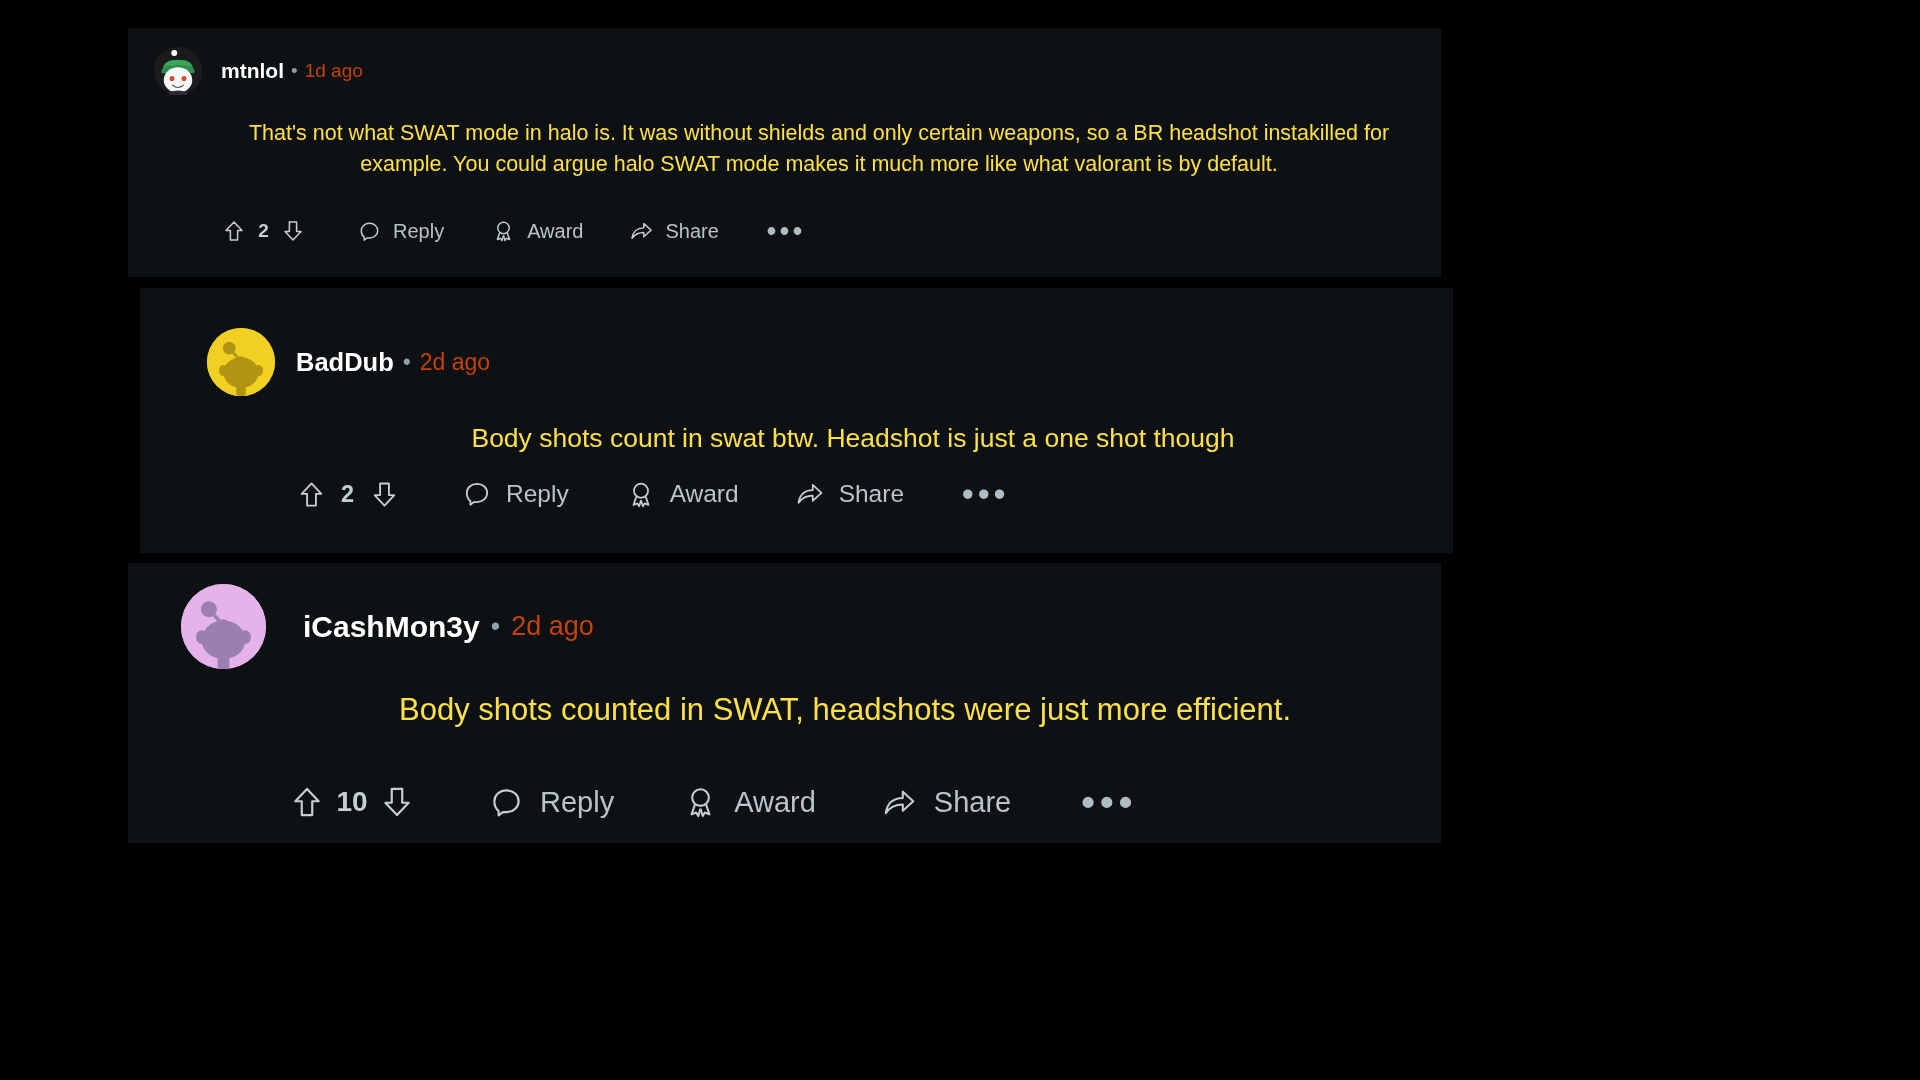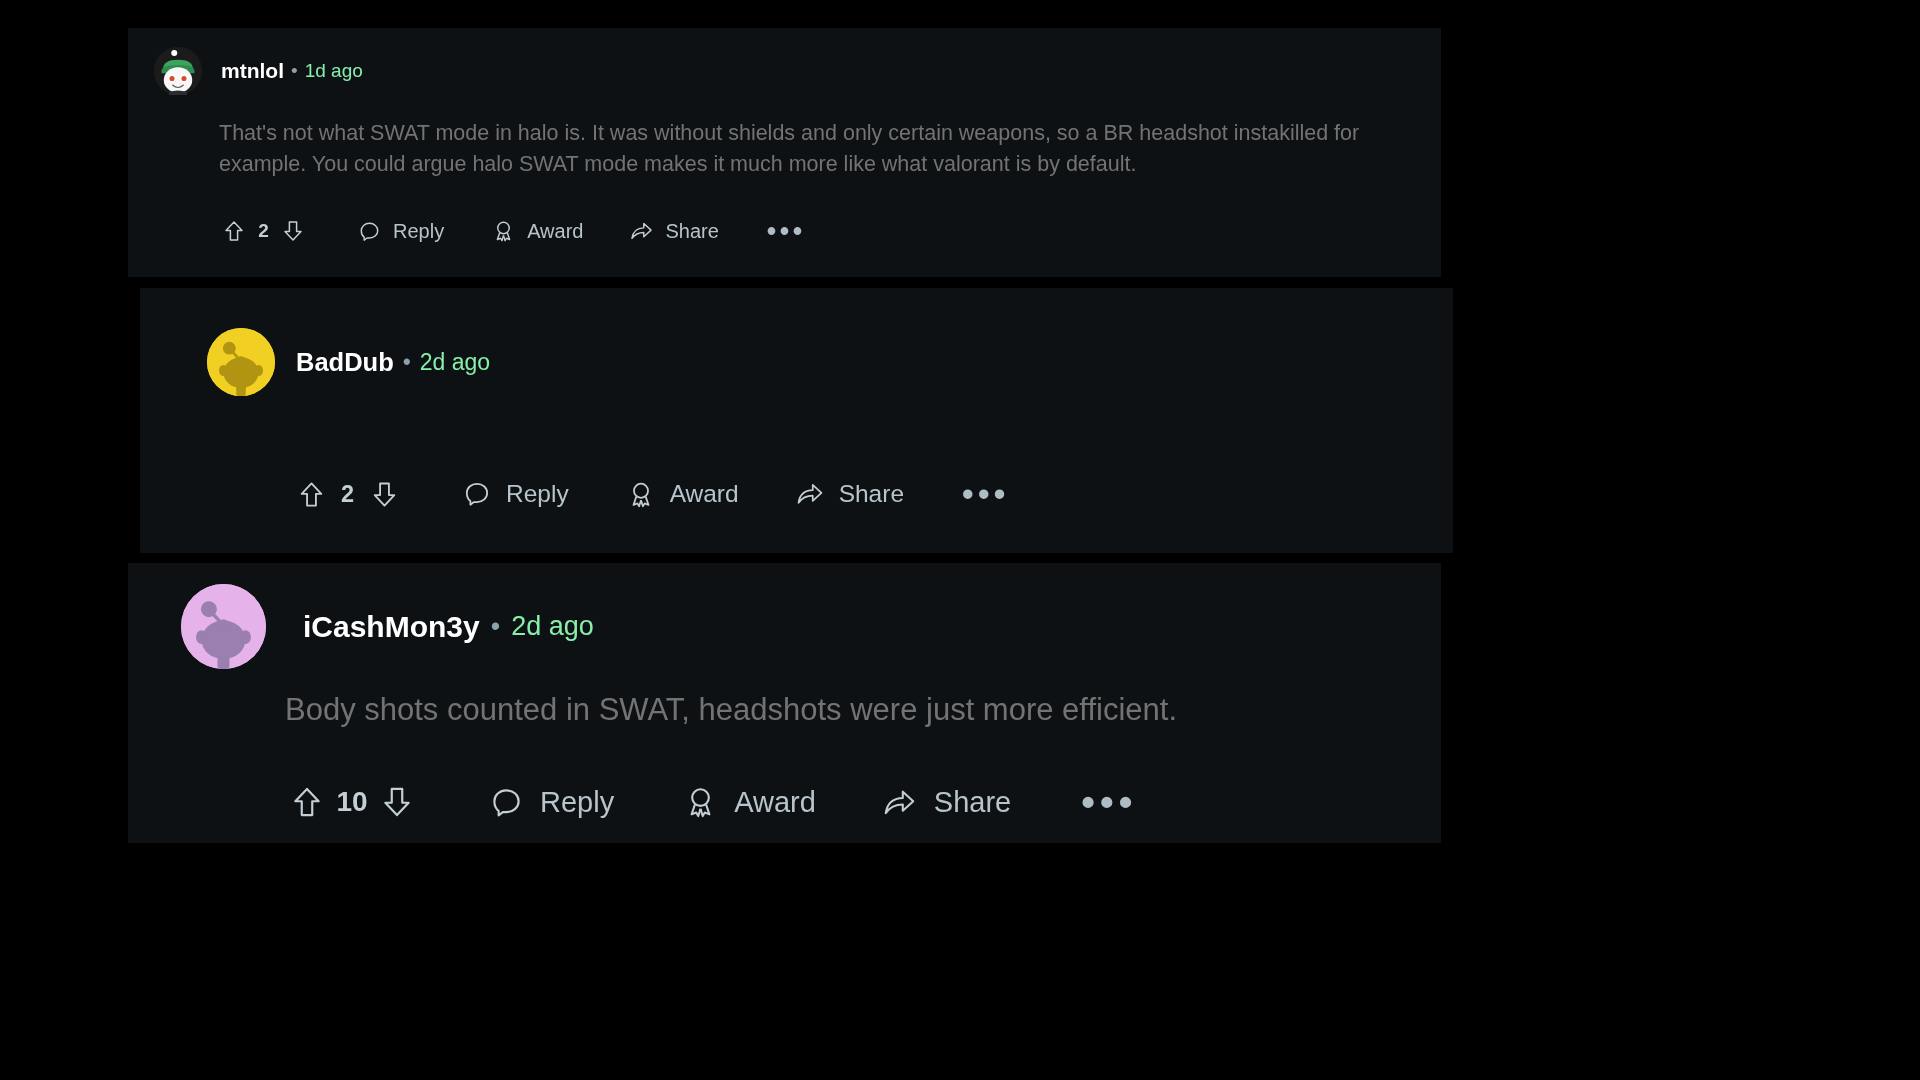--- a/index.html
+++ b/index.html
@@ -59,28 +59,29 @@
     color: #ffffff;
     white-space: nowrap;
   }
 
   .meta-dot {
     color: #8ba2ad;
     white-space: nowrap;
   }
 
   .timestamp {
-    color: #86efac;
+    color: #c2410c;
     white-space: nowrap;
   }
 
   
   .comment-body {
-    color: #737373;
+    color: #fde047;
     line-height: 1.42;
+    text-align: center;
   }
 
   
   .action-bar {
     display: flex;
     align-items: center;
   }
 
   .vote-group {
     display: flex;
@@ -239,20 +240,21 @@
             <rect x="27.5" y="54" width="9" height="10" rx="2.5" fill="#b09412"></rect>
             <ellipse cx="15.5" cy="40" rx="4.2" ry="5.2" fill="#b09412"></ellipse>
             <ellipse cx="48.5" cy="40" rx="4.2" ry="5.2" fill="#b09412"></ellipse>
           </svg>
         </span>
         <span class="username" style="margin-left:21px;">BadDub</span>
         <span class="meta-dot">•</span>
         <span class="timestamp">2d ago</span>
       </div>
 
+      <div class="comment-body" style="position:absolute; left:153px; top:132px; width:1120px;">Body shots count in swat btw. Headshot is just a one shot though</div>
 
       <div class="action-bar" style="position:absolute; left:155px; top:190px;">
 
         <div class="vote-group">
           <span class="icon" style="width:32px;height:32px;">
             <svg width="25" height="27" viewBox="0 0 20 22" fill="none" stroke="#c3ced5" stroke-width="1.5" stroke-linejoin="round" stroke-linecap="round">
               <path d="M10 2 L18 10.5 L13.6 10.5 L13.6 20 L6.4 20 L6.4 10.5 L2 10.5 Z"></path>
             </svg>
           </span>
           <span class="vote-count" style="min-width:23px; margin:0 9px;">2</span>

